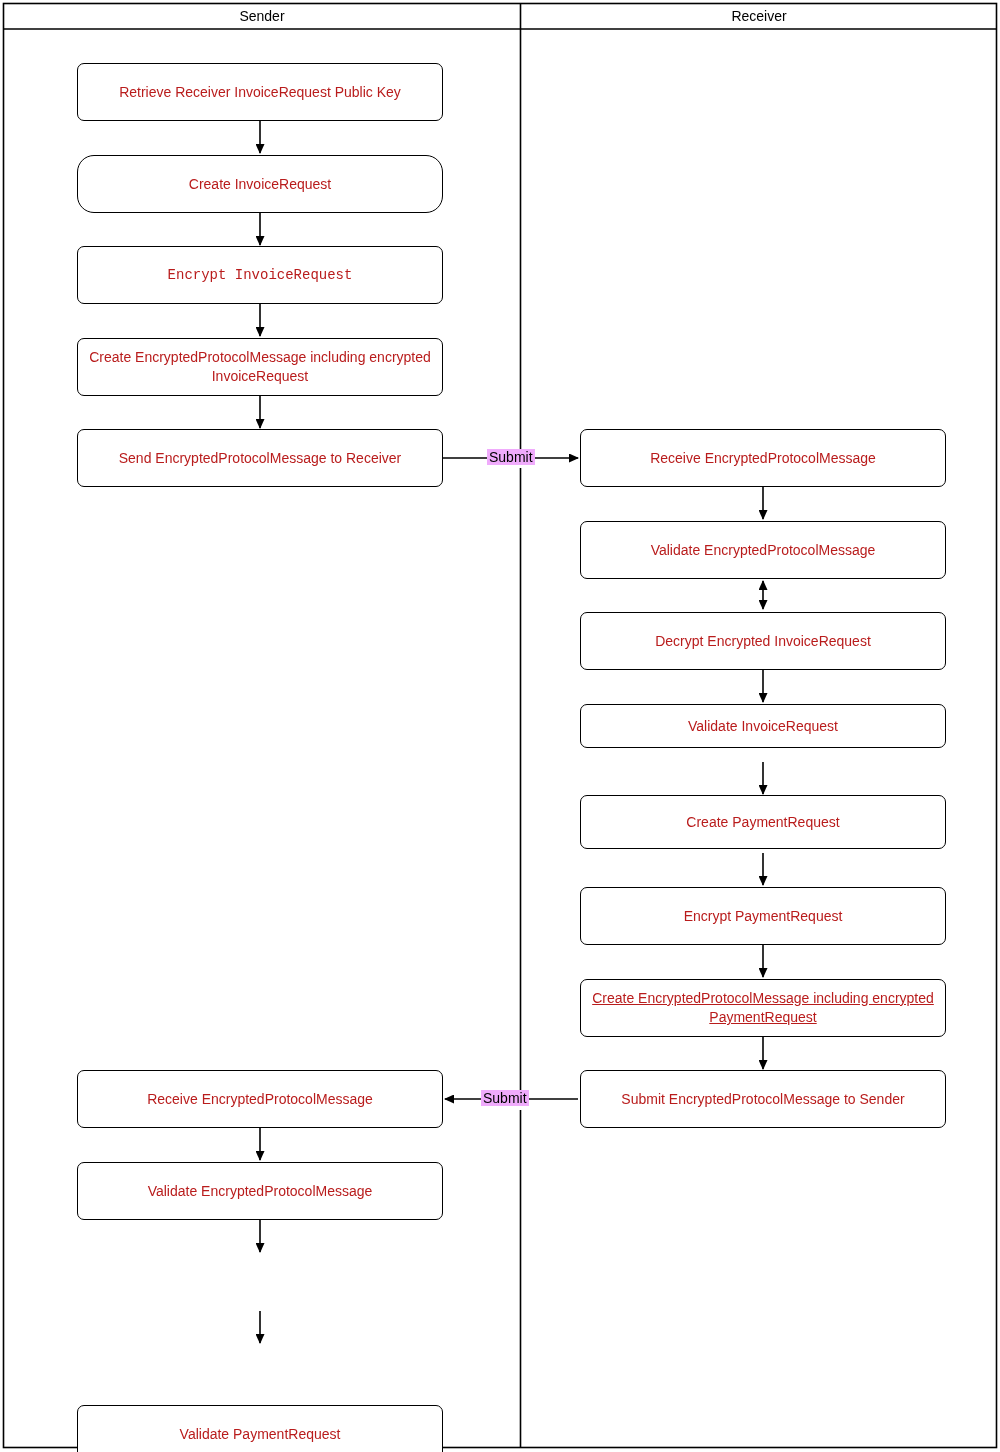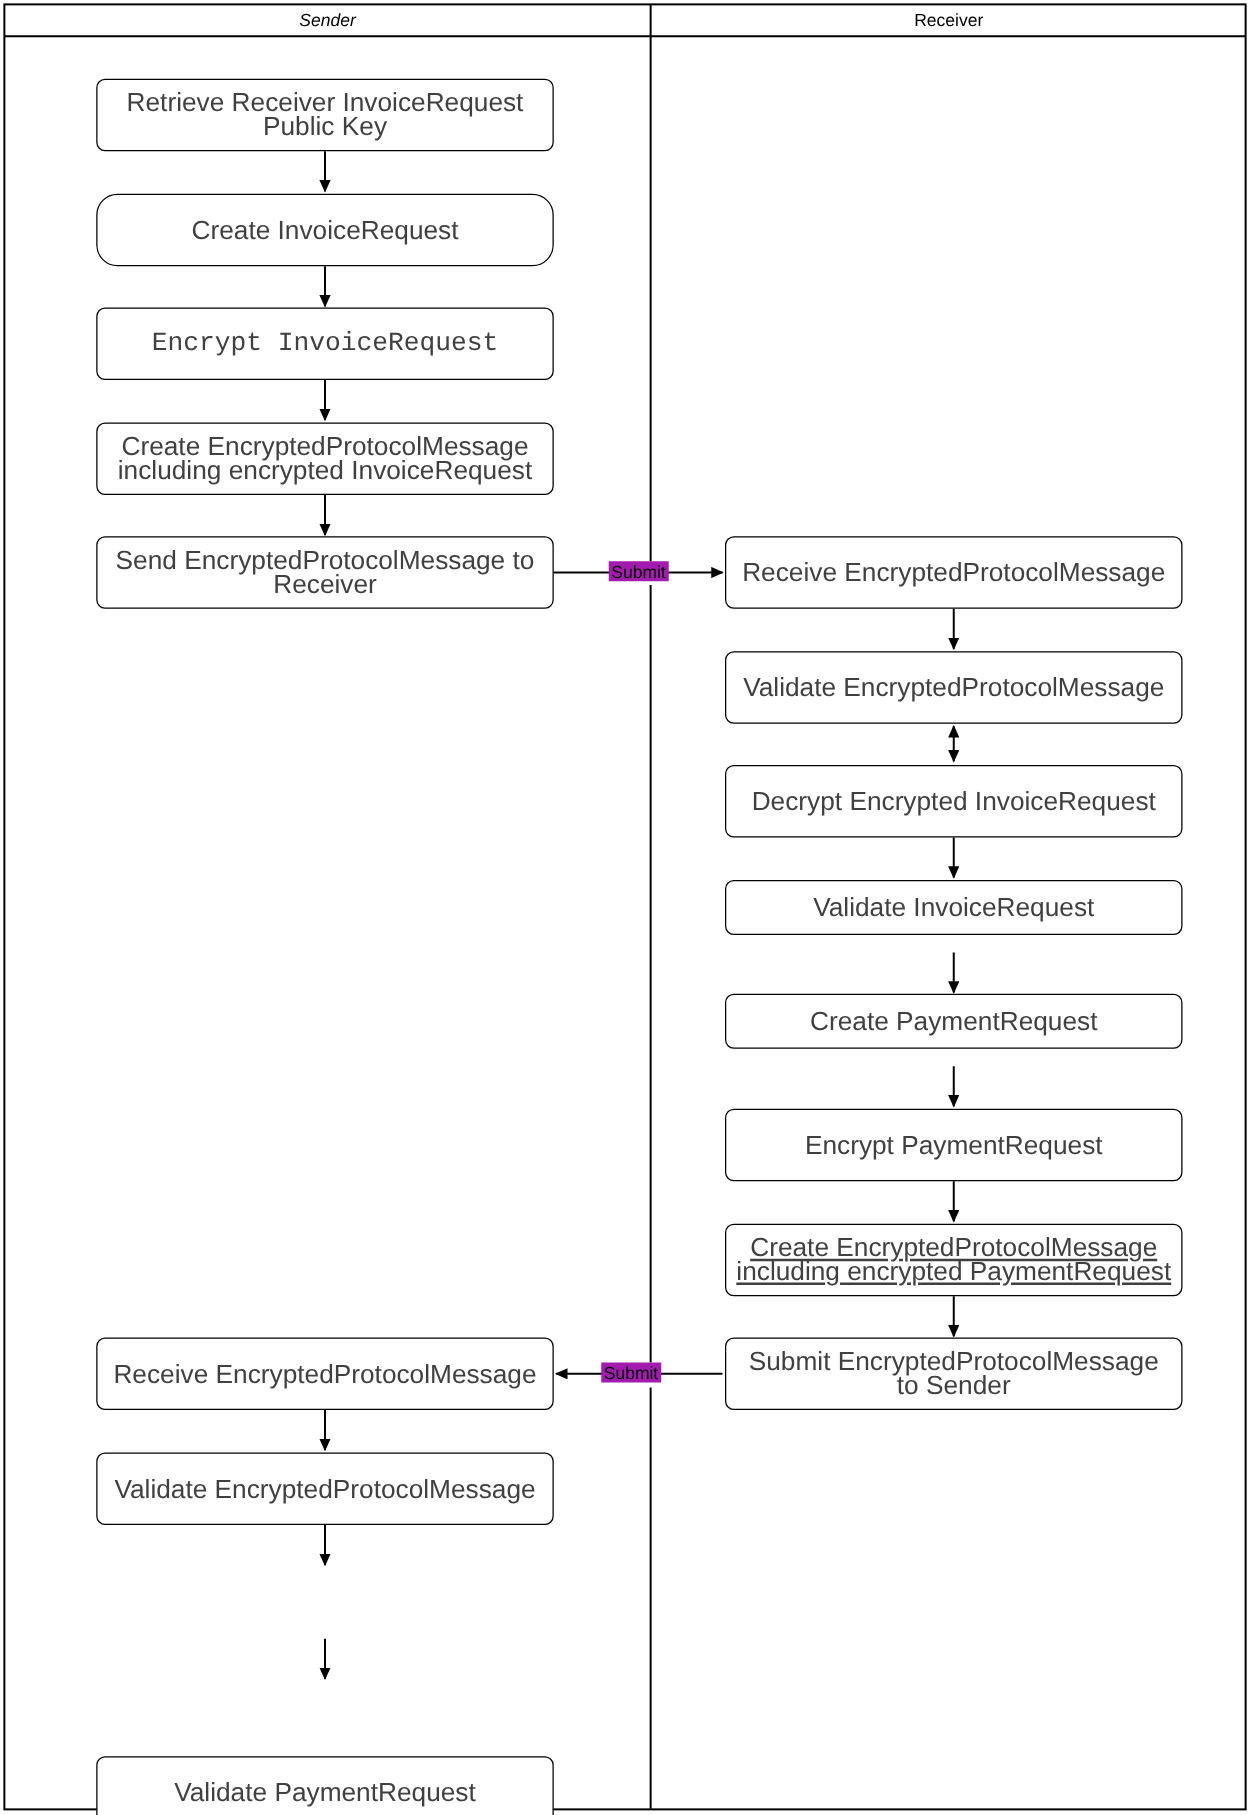--- a/index.html
+++ b/index.html
@@ -7,25 +7,25 @@
   #canvas{position:relative;width:1000px;height:1452px;background:#ffffff;overflow:hidden;}
   #svg{position:absolute;left:0;top:0;width:1000px;height:1452px;}
   .lane-title{
     position:absolute;text-align:center;font-size:14px;color:#000000;
     line-height:26px;white-space:nowrap;
   }
   .node{
     position:absolute;box-sizing:border-box;
     border:1.6px solid #000000;border-radius:7px;background:#ffffff;
     display:flex;align-items:center;justify-content:center;text-align:center;
-    font-size:21px;color:#404040;line-height:19px;padding:2px 8px;
+    font-size:14px;color:#b91c1c;line-height:19px;padding:2px 8px;
   }
   .node span{display:block;}
   .edge-label{
-    position:absolute;font-size:14px;color:#000000;background:#a21caf;
+    position:absolute;font-size:14px;color:#000000;background:#f0abfc;
     padding:0 2px;line-height:16px;white-space:nowrap;text-align:center;
   }
 </style>
 </head>
 <body>
 
 <div id="canvas">
 
   <svg id="svg" viewBox="0 0 1000 1452" xmlns="http://www.w3.org/2000/svg">
     <defs>
@@ -60,21 +60,21 @@
     <line x1="763" y1="945" x2="763" y2="977" stroke="#000000" stroke-width="1.6" marker-end="url(#arr)"></line>
     <line x1="763" y1="1037" x2="763" y2="1069" stroke="#000000" stroke-width="1.6" marker-end="url(#arr)"></line>
 
     <line x1="578" y1="1099" x2="445" y2="1099" stroke="#000000" stroke-width="1.6" marker-end="url(#arr)"></line>
 
     <line x1="260" y1="1128" x2="260" y2="1160" stroke="#000000" stroke-width="1.6" marker-end="url(#arr)"></line>
     <line x1="260" y1="1220" x2="260" y2="1252" stroke="#000000" stroke-width="1.6" marker-end="url(#arr)"></line>
     <line x1="260" y1="1311" x2="260" y2="1343" stroke="#000000" stroke-width="1.6" marker-end="url(#arr)"></line>
   </svg>
 
-  <div class="lane-title" style="left:4px;top:3px;width:516px;font-style:italic;">Sender</div>
+  <div class="lane-title" style="left:4px;top:3px;width:516px;">Sender</div>
   <div class="lane-title" style="left:522px;top:3px;width:474px;">Receiver</div>
 
   <div class="node" style="left:77px;top:63px;width:366px;height:58px;">
     <span>Retrieve Receiver InvoiceRequest Public Key</span>
   </div>
   <div class="node" style="left:77px;top:155px;width:366px;height:58px;border-radius:17px;">
     <span>Create InvoiceRequest</span>
   </div>
   <div class="node" style="left:77px;top:246px;width:366px;height:58px;font-family:Liberation Mono, monospace;">
     <span>Encrypt InvoiceRequest</span>
@@ -91,21 +91,21 @@
   </div>
   <div class="node" style="left:580px;top:521px;width:366px;height:58px;">
     <span>Validate EncryptedProtocolMessage</span>
   </div>
   <div class="node" style="left:580px;top:612px;width:366px;height:58px;">
     <span>Decrypt Encrypted InvoiceRequest</span>
   </div>
   <div class="node" style="left:580px;top:704px;width:366px;height:44px;">
     <span>Validate InvoiceRequest</span>
   </div>
-  <div class="node" style="left:580px;top:795px;width:366px;height:44px;">
+  <div class="node" style="left:580px;top:795px;width:366px;height:54px;">
     <span>Create PaymentRequest</span>
   </div>
   <div class="node" style="left:580px;top:887px;width:366px;height:58px;">
     <span>Encrypt PaymentRequest</span>
   </div>
   <div class="node" style="left:580px;top:979px;width:366px;height:58px;text-decoration:underline;">
     <span>Create EncryptedProtocolMessage including encrypted PaymentRequest</span>
   </div>
   <div class="node" style="left:580px;top:1070px;width:366px;height:58px;">
     <span>Submit EncryptedProtocolMessage to Sender</span>

